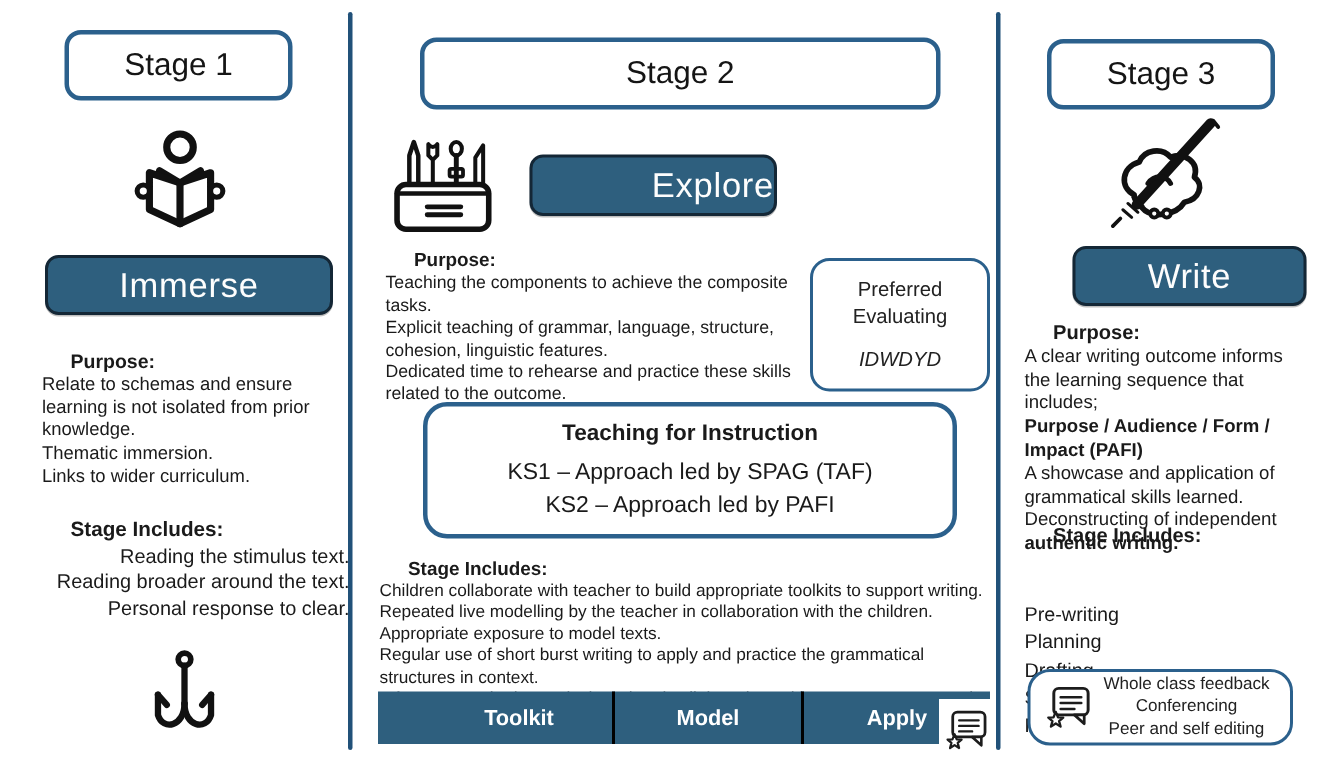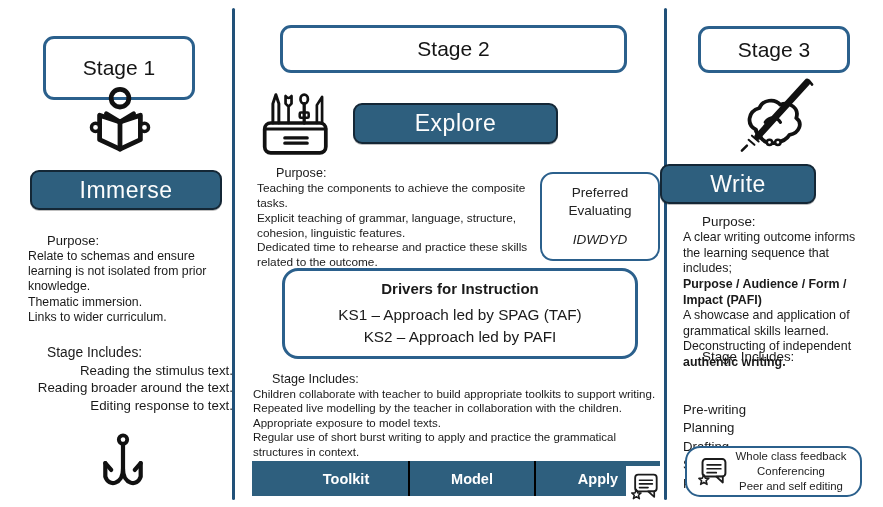--- a/index.html
+++ b/index.html
@@ -19,21 +19,21 @@
   .banner {
     position:absolute; background:#2e5f7e; border:2px solid #142736; border-radius:9px;
     display:flex; align-items:center; justify-content:center;
     color:#fdfdfd; font-size:23px; letter-spacing:.5px;
     box-shadow:0 1px 0 rgba(0,0,0,.25);
   }
   .icon-wrap { position:absolute; display:flex; align-items:center; justify-content:center; }
   svg { display:block; }
 
   .txt { position:absolute; }
-  .h { font-weight:normal;padding-left:19px; }
+  .h { font-weight:bold;padding-left:19px; }
 
   
   .c1-body { font-size:12.3px; line-height:1.24; }
   .c1-inc  { font-size:13.3px; line-height:1.3;text-align:right; }
   .c1-h    { font-size:13px; }
   .c1-h2   { font-size:13.8px; }
 
   
   .c2-body { font-size:11.8px; line-height:1.26; }
   .c2-h    { font-size:12.6px; }
@@ -77,21 +77,21 @@
     display:flex; align-items:center; padding:4px 8px 4px 9px;
   }
   .feedback-text { flex:1; text-align:center; font-size:11.4px; line-height:1.32; color:#222; }
 </style>
 </head>
 <body>
 
 <div class="divider" style="left:232px;"></div>
 <div class="divider" style="left:664px;"></div>
 
-<div class="stage-title-box" style="left:43px; top:36px; width:152px; height:64px;align-items:center;">
+<div class="stage-title-box" style="left:43px; top:20px; width:152px; height:47px;align-items:center;">
   <span>Stage 1</span>
 </div>
 
 <div class="icon-wrap" style="left:86px; top:82px; width:68px; height:84px;">
   <svg width="68" height="84" viewBox="0 0 100 110" fill="none" stroke="#111" stroke-width="7" stroke-linecap="round" stroke-linejoin="round">
     <circle cx="50" cy="17" r="13"></circle>
     <path d="M30 40 L50 52 L70 40"></path>
     <path d="M50 52 L20 42 V78 L50 92 L80 78 V42 L50 52 Z"></path>
     <path d="M50 52 V92"></path>
     <circle cx="14" cy="60" r="6" stroke-width="5" fill="#fff"></circle>
@@ -107,21 +107,21 @@
 <div class="txt c1-body" style="left:28px; top:249px; width:202px;">
     <div><span>Relate to schemas and ensure learning is not isolated from prior knowledge.</span></div>
     <div><span>Thematic immersion.</span></div>
     <div><span>Links to wider curriculum.</span></div>
   </div>
 
 <div class="txt h c1-h2" style="left:28px; top:345px; width:200px;">Stage Includes:</div>
 <div class="txt c1-inc" style="left:28px; top:362px; width:205px;">
     <div><span>Reading the stimulus text.</span></div>
     <div><span>Reading broader around the text.</span></div>
-    <div><span>Editing response to text.</span></div>
+    <div><span>Personal response to clear.</span></div>
   </div>
 
 <div class="icon-wrap" style="left:96px; top:432px; width:54px; height:64px;">
   <svg width="54" height="64" viewBox="0 0 64 76" fill="none" stroke="#111" stroke-width="5" stroke-linecap="round" stroke-linejoin="round">
     <circle cx="32" cy="9" r="5" stroke-width="4.5"></circle>
     <path d="M32 14 V44"></path>
     <path d="M32 44 C32 62 15 66 11 53 L11 37"></path>
     <path d="M11 37 L18 45"></path>
     <path d="M32 44 C32 62 49 66 53 53 L53 37"></path>
     <path d="M53 37 L46 45"></path>
@@ -141,38 +141,38 @@
     <path d="M66 24 V50" stroke-width="4.4"></path>
     <rect x="60" y="36" width="12" height="7" rx="1.5" stroke-width="3.4"></rect>
     <path d="M83 50 V26 L90 15 V50" stroke-width="3.6"></path>
 
     <rect x="13" y="50" width="82" height="40" rx="8" stroke-width="5"></rect>
     <path d="M13 58 H95" stroke-width="4"></path>
     <path d="M40 70 H70 M40 77 H70" stroke-width="4.4"></path>
   </svg>
 </div>
 
-<div class="banner" style="left:353px; top:103px; width:205px; height:41px;">
+<div class="banner" style="left:353px; top:103px; width:165px; height:41px;justify-content:flex-end;">
   <span>Explore</span>
 </div>
 
 <div class="txt h c2-h" style="left:257px; top:166px; width:280px;">Purpose:</div>
 <div class="txt c2-body" style="left:257px; top:181px; width:278px;">
     <div><span>Teaching the components to achieve the composite tasks.</span></div>
     <div><span>Explicit teaching of grammar, language, structure, cohesion, linguistic features.</span></div>
     <div><span>Dedicated time to rehearse and practice these skills related to the outcome.</span></div>
   </div>
 
 <div class="pedagogies-box" style="left:540px; top:172px; width:120px; height:89px;">
   <div class="pedagogies-title">Preferred Evaluating</div>
   <div class="pedagogies-value">IDWDYD</div>
 </div>
 
 <div class="drivers-box" style="left:282px; top:268px; width:356px; height:91px;">
-  <div class="drivers-head">Drivers for Instruction</div>
+  <div class="drivers-head">Teaching for Instruction</div>
   <div class="drivers-lines">
       <div><span>KS1 – Approach led by SPAG (TAF)</span></div>
       <div><span>KS2 – Approach led by PAFI</span></div>
     </div>
 </div>
 
 <div class="txt h c2-h" style="left:253px; top:372px; width:300px;">Stage Includes:</div>
 <div class="txt c2-body" style="left:253px; top:387px; width:404px; font-size:11.5px;">
     <div><span>Children collaborate with teacher to build appropriate toolkits to support writing.</span></div>
     <div><span>Repeated live modelling by the teacher in collaboration with the children.</span></div>
@@ -212,21 +212,21 @@
     <path d="M97 7 L38 72" stroke-width="8"></path>
     <path d="M99 5 L103 10" stroke-width="3"></path>
 
     <path d="M47 55 C52 48 61 48 65 55" stroke-width="4" fill="none"></path>
 
     <path d="M35 66 L43 73 M31 71 L39 78 M27 76 L34 82" stroke-width="2.4"></path>
     <path d="M25 83 L19 89" stroke-width="3"></path>
   </svg>
 </div>
 
-<div class="banner" style="left:660px; top:164px; width:156px; height:40px;text-align:right;">
+<div class="banner" style="left:715px; top:164px; width:156px; height:40px;text-align:right;">
   <span>Write</span>
 </div>
 
 <div class="txt h c3-h" style="left:683px; top:214px; width:190px;">Purpose:</div>
 <div class="txt c3-body" style="left:683px; top:230px; width:192px;">
     <div><span>A clear writing outcome informs the learning sequence that includes;</span></div>
     <div><span style="font-weight: bold;">Purpose / Audience / Form / Impact (PAFI)</span></div>
     <div><span>A showcase and application of grammatical skills learned.</span></div>
     <div><span>Deconstructing of independent </span><span style="font-weight: bold;">authentic writing.</span></div>
   </div>

